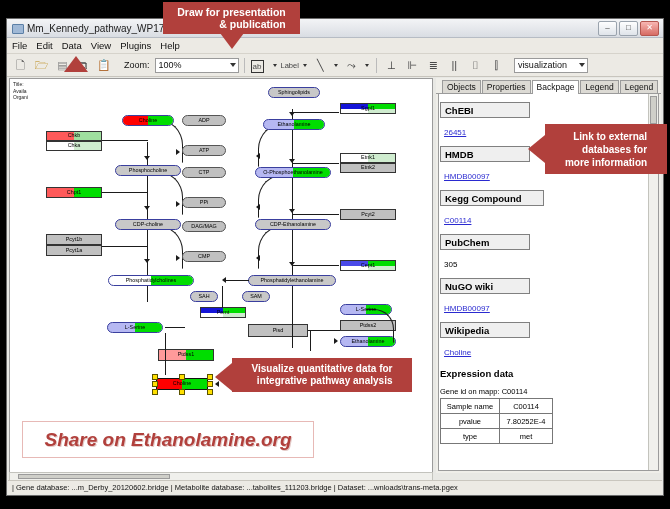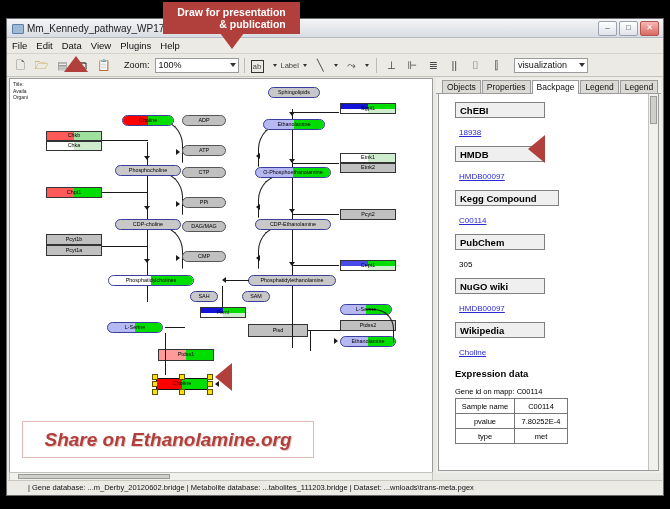--- a/index.html
+++ b/index.html
@@ -80,21 +80,21 @@
   .handle{position:absolute;width:4px;height:4px;background:#ffe000;border:1px solid #5a5200;}
 
   
   .tabs{display:flex;align-items:flex-end;height:15px;padding-left:6px;gap:1px;
         border-bottom:1px solid #9b9b9b;background:#efeee9;text-align:right;}
   .tab{font-size:8.5px;padding:1px 4px 1px;border:1px solid #9b9b9b;border-bottom:none;
        background:#dcdad4;color:#111;}
   .tab.active{background:#fff;position:relative;top:1px;padding-bottom:2px;}
   .backpage{position:absolute;left:2px;top:16px;right:2px;bottom:2px;background:#fff;
             border:1px solid #9b9b9b;border-top:none;overflow:hidden;}
-  .bp-inner{position:absolute;left:0;top:0;right:9px;bottom:0;padding:8px 0 0 16px;box-sizing:border-box;}
+  .bp-inner{position:absolute;left:0;top:0;right:9px;bottom:0;padding:8px 0 0 1px;box-sizing:border-box;}
   .db-head{width:90px;height:16px;border:1px solid #808080;background:#efefef;
            font-size:9.5px;font-weight:bold;color:#000;display:flex;align-items:center;
            padding-left:4px;box-sizing:border-box;margin-bottom:3px;}
   .db-link{font-size:8px;color:#2a2ad0;text-decoration:underline;margin:0 0 9px 4px;display:inline-block;}
   .db-plain{font-size:8px;color:#000;margin:0 0 9px 4px;display:inline-block;}
   .exp-title{font-size:9.5px;font-weight:bold;color:#000;margin:2px 0 8px 0;}
   .gid{font-size:7.5px;color:#000;margin-bottom:2px;}
   table.expr{border-collapse:collapse;}
   table.expr td{border:1px solid #777;font-size:7.5px;text-align:center;
                 padding:2px 3px;color:#000;height:10px;}
@@ -103,21 +103,21 @@
 
   .vscroll{position:absolute;right:0;top:0;bottom:0;width:9px;background:#f0f0ec;border-left:1px solid #c3c3bd;}
   .vthumb{position:absolute;left:1px;right:1px;top:2px;height:26px;background:#cfcfc9;border:1px solid #9b9b9b;}
 
   
   .hscrollrow{position:absolute;left:2px;right:0;bottom:14px;height:9px;display:flex;}
   .hsc{flex:0 0 424px;background:#f0f0ec;border:1px solid #c3c3bd;box-sizing:border-box;position:relative;}
   .hthumb{position:absolute;left:8px;width:150px;top:1px;bottom:1px;background:#cfcfc9;border:1px solid #9b9b9b;}
   .statusbar{position:absolute;left:1px;right:1px;bottom:1px;height:13px;background:#eceae4;
              border-top:1px solid #c9c6be;display:flex;align-items:center;}
-  .statusbar span{font-size:7.5px;color:#111;padding-left:20px;white-space:nowrap;}
+  .statusbar span{font-size:7.5px;color:#111;padding-left:4px;white-space:nowrap;}
 
   
   .callout{position:absolute;background:#b1403c;color:#fff;font-weight:bold;
            text-align:right;display:flex;align-items:center;justify-content:center;
            box-sizing:border-box;z-index:40;}
   .ar-down{position:absolute;width:0;height:0;border-left:12px solid transparent;
            border-right:12px solid transparent;border-top:16px solid #b1403c;z-index:40;}
   .ar-up{position:absolute;width:0;height:0;border-left:12px solid transparent;
          border-right:12px solid transparent;border-bottom:16px solid #b1403c;z-index:40;}
   .ar-left{position:absolute;width:0;height:0;border-top:14px solid transparent;
@@ -422,21 +422,21 @@
           <span class="tab">Properties</span>
           <span class="tab active">Backpage</span>
           <span class="tab">Legend</span>
           <span class="tab">Legend</span>
         </div>
 
         <div class="backpage">
           <div class="bp-inner">
 
             <div class="db-head">ChEBI</div>
-            <a class="db-link" href="#">18938</a>
+            <a class="db-link" href="#">26451</a>
 
             <div class="db-head">HMDB</div>
             <a class="db-link" href="#">HMDB00097</a>
 
             <div class="db-head" style="width:104px">Kegg Compound</div>
             <a class="db-link" href="#">C00114</a>
 
             <div class="db-head">PubChem</div>
             <span class="db-plain">305</span>
 
@@ -483,21 +483,26 @@
       <span>| Gene database: ...m_Derby_20120602.bridge | Metabolite database: ...tabolites_111203.bridge | Dataset: ...wnloads\trans-meta.pgex</span>
     </div>
   </div>
 
   <div class="callout" style="left:163px;top:2px;width:137px;height:32px;font-size:10.5px;line-height:12px;white-space:pre-line;">Draw for presentation
 &amp; publication</div>
   <div class="ar-down" style="left:220px;top:33px;"></div>
 
   <div class="ar-up" style="left:64px;top:56px;"></div>
 
+  <div class="callout" style="left:545px;top:124px;width:122px;height:50px;font-size:10px;line-height:13px;white-space:pre-line;">Link  to external
+databases  for
+more information</div>
   <div class="ar-left" style="left:528px;top:135px;"></div>
 
+  <div class="callout" style="left:232px;top:358px;width:180px;height:34px;font-size:10px;line-height:12px;white-space:pre-line;">Visualize quantitative data  for
+integrative pathway analysis</div>
   <div class="ar-left" style="left:215px;top:363px;"></div>
 
   <div class="share">
     <span>Share on Ethanolamine.org</span>
   </div>
 
 </div>
 
 </body></html>

